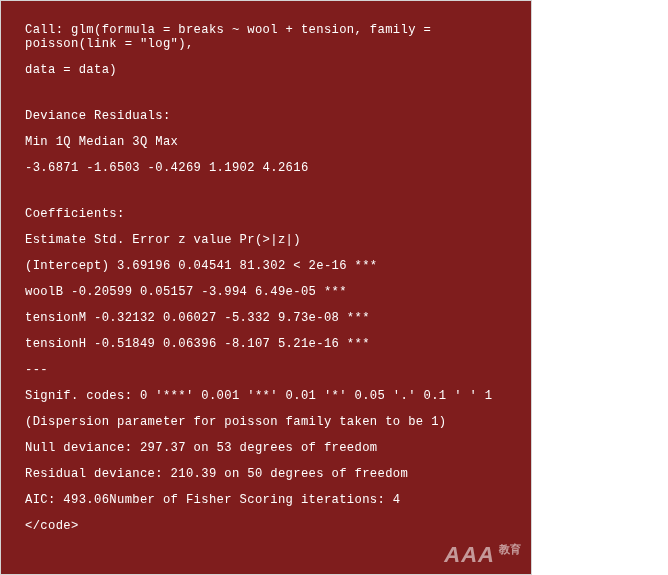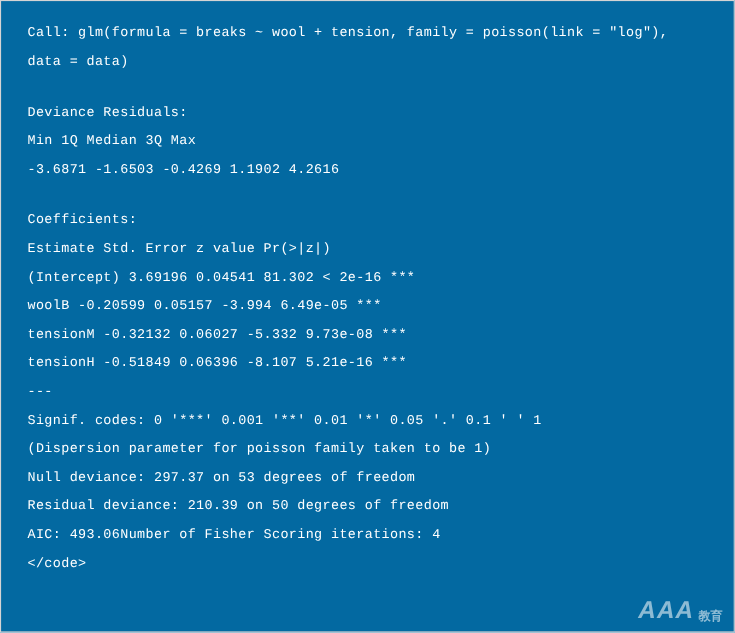--- a/index.html
+++ b/index.html
@@ -5,25 +5,25 @@
   html, body {
     margin: 0;
     padding: 0;
     width: 668px;
     height: 575px;
     background: #ffffff;
     overflow: hidden;
   }
   .frame {
     position: relative;
-    width: 668px;
+    width: 532px;
     height: 575px;
     box-sizing: border-box;
     border: 1px solid #d4d4d4;
-    background: #0369a1;
+    background: #7f1d1d;
     text-decoration: underline;
   }
   .content {
     position: absolute;
     left: 24px;
     top: 22px;
     right: 18px;
     color: #ffffff;
     font-family: "Courier New", Courier, monospace;
     font-size: 12.2px;
@@ -39,21 +39,21 @@
     margin-bottom: 32px;
   }
   .line.last {
     margin-bottom: 0;
   }
   .watermark {
     position: absolute;
     right: 10px;
     bottom: 6px;
     display: flex;
-    align-items: flex-end;
+    align-items: flex-start;
     gap: 4px;
     pointer-events: none;
   }
   .wm-main {
     font-family: Arial, "Helvetica Neue", sans-serif;
     font-weight: 800;
     font-style: italic;
     font-size: 22px;
     color: rgba(255,255,255,0.55);
     letter-spacing: 1px;

